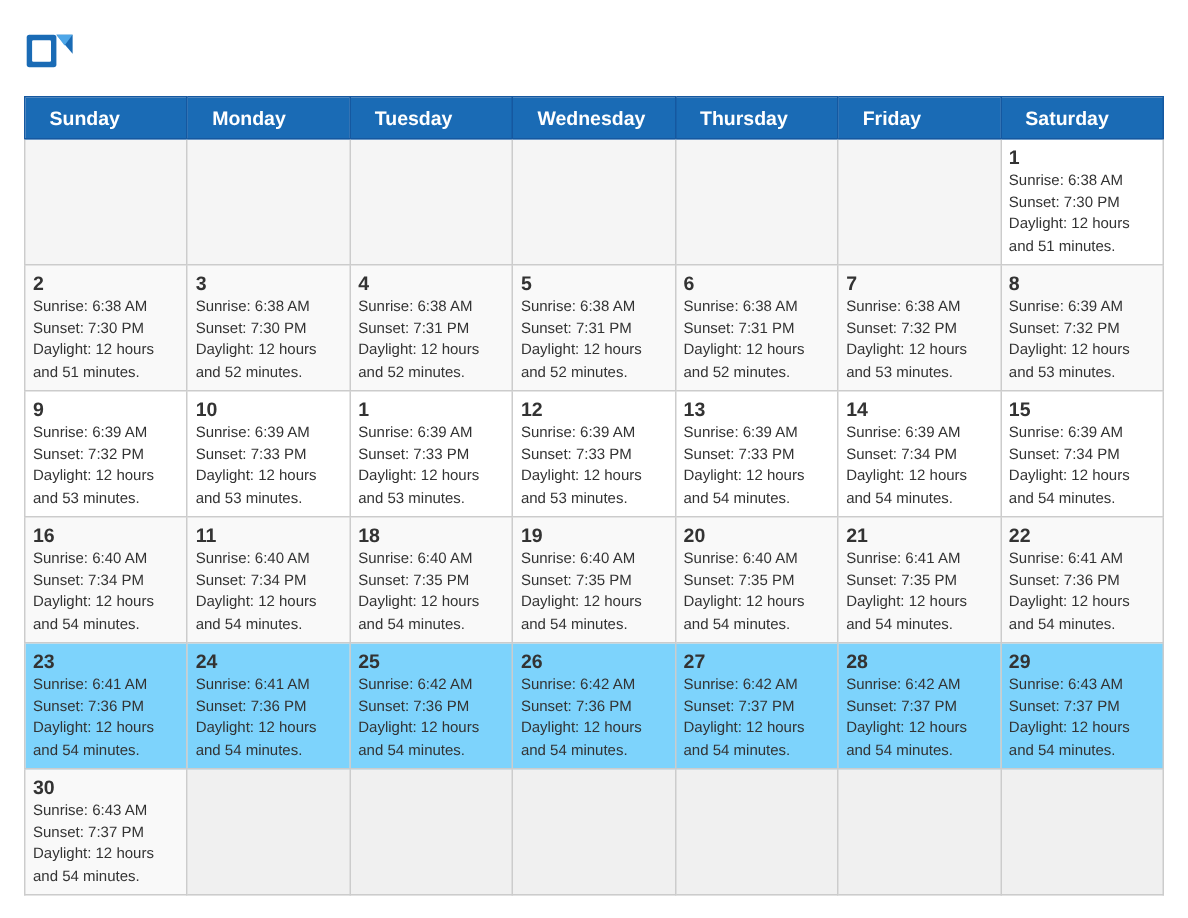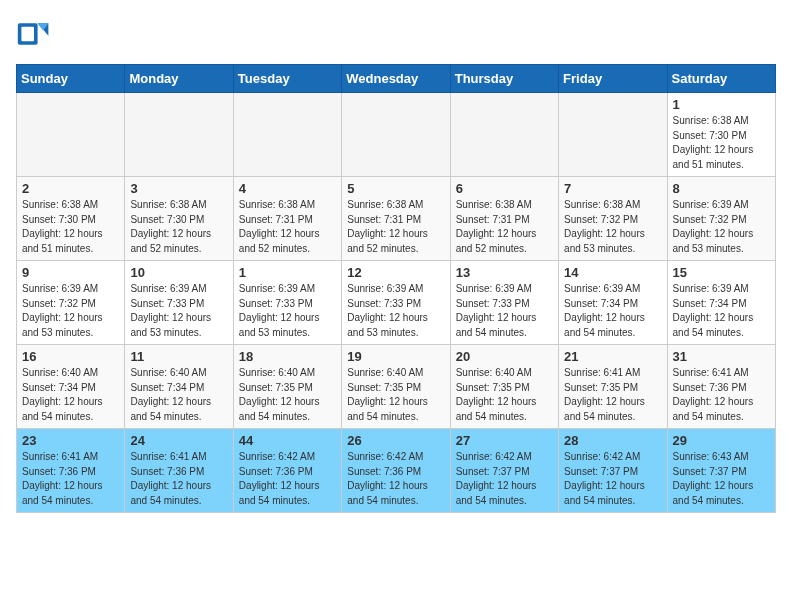--- a/index.html
+++ b/index.html
@@ -49,21 +49,21 @@
     .calendar {
       width: 100%;
       border-collapse: collapse;
       border: 1px solid #ccc;
     }
     .calendar th {
       background: #1a6bb5;
       color: #fff;
       font-size: 13px;
       font-weight: bold;
-      padding: 6px 4px;
+      padding: 6px 16px;
       text-align: left;
       border: 1px solid #1558a0;
     }
     .calendar td {
       vertical-align: top;
       padding: 4px 5px;
       border: 1px solid #ccc;
       font-size: 10.5px;
       color: #333;
       width: calc(100% / 7);
@@ -225,48 +225,60 @@
         </td>
         <td>
           <span class="day-num">20</span>
           <div class="day-info">Sunrise: 6:40 AM<br>Sunset: 7:35 PM<br>Daylight: 12 hours and 54 minutes.</div>
         </td>
         <td>
           <span class="day-num">21</span>
           <div class="day-info">Sunrise: 6:41 AM<br>Sunset: 7:35 PM<br>Daylight: 12 hours and 54 minutes.</div>
         </td>
         <td>
-          <span class="day-num">31</span>
+          <span class="day-num">22</span>
           <div class="day-info">Sunrise: 6:41 AM<br>Sunset: 7:36 PM<br>Daylight: 12 hours and 54 minutes.</div>
         </td>
       </tr>
       <tr class="row-5">
         <td>
           <span class="day-num">23</span>
           <div class="day-info">Sunrise: 6:41 AM<br>Sunset: 7:36 PM<br>Daylight: 12 hours and 54 minutes.</div>
         </td>
         <td>
           <span class="day-num">24</span>
           <div class="day-info">Sunrise: 6:41 AM<br>Sunset: 7:36 PM<br>Daylight: 12 hours and 54 minutes.</div>
         </td>
         <td>
-          <span class="day-num">44</span>
+          <span class="day-num">25</span>
           <div class="day-info">Sunrise: 6:42 AM<br>Sunset: 7:36 PM<br>Daylight: 12 hours and 54 minutes.</div>
         </td>
         <td>
           <span class="day-num">26</span>
           <div class="day-info">Sunrise: 6:42 AM<br>Sunset: 7:36 PM<br>Daylight: 12 hours and 54 minutes.</div>
         </td>
         <td>
           <span class="day-num">27</span>
           <div class="day-info">Sunrise: 6:42 AM<br>Sunset: 7:37 PM<br>Daylight: 12 hours and 54 minutes.</div>
         </td>
         <td>
           <span class="day-num">28</span>
           <div class="day-info">Sunrise: 6:42 AM<br>Sunset: 7:37 PM<br>Daylight: 12 hours and 54 minutes.</div>
         </td>
         <td>
           <span class="day-num">29</span>
           <div class="day-info">Sunrise: 6:43 AM<br>Sunset: 7:37 PM<br>Daylight: 12 hours and 54 minutes.</div>
         </td>
+      </tr>
+      <tr class="row-6">
+        <td>
+          <span class="day-num">30</span>
+          <div class="day-info">Sunrise: 6:43 AM<br>Sunset: 7:37 PM<br>Daylight: 12 hours and 54 minutes.</div>
+        </td>
+        <td class="empty"></td>
+        <td class="empty"></td>
+        <td class="empty"></td>
+        <td class="empty"></td>
+        <td class="empty"></td>
+        <td class="empty"></td>
       </tr>
     </tbody>
 </table>
 
 </body></html>

